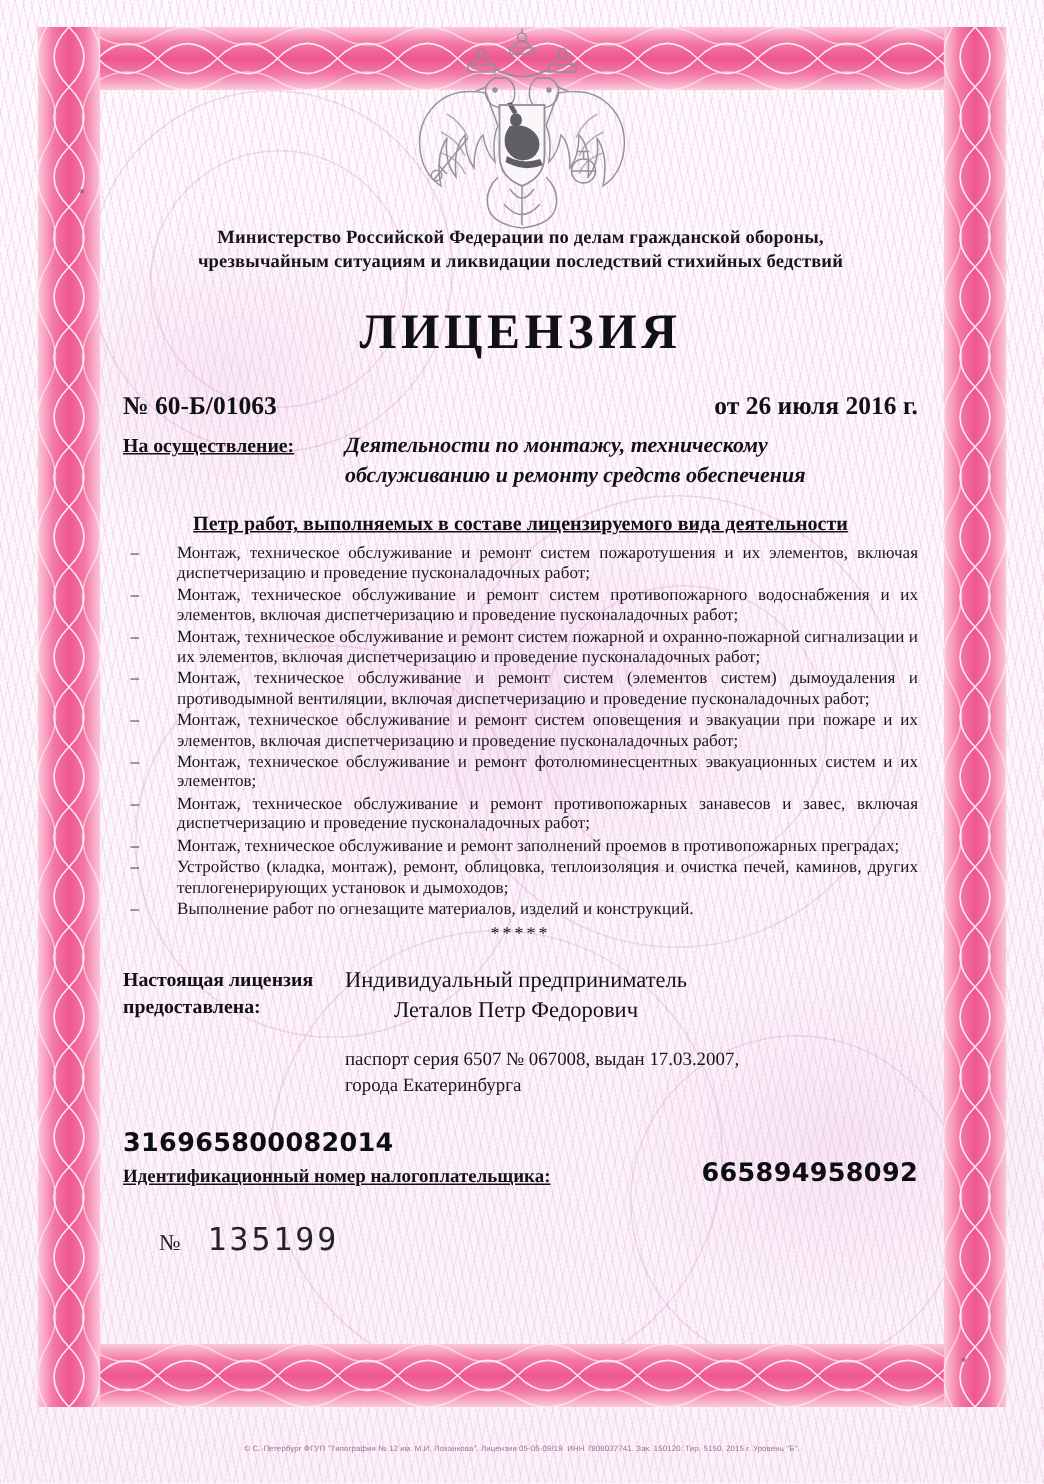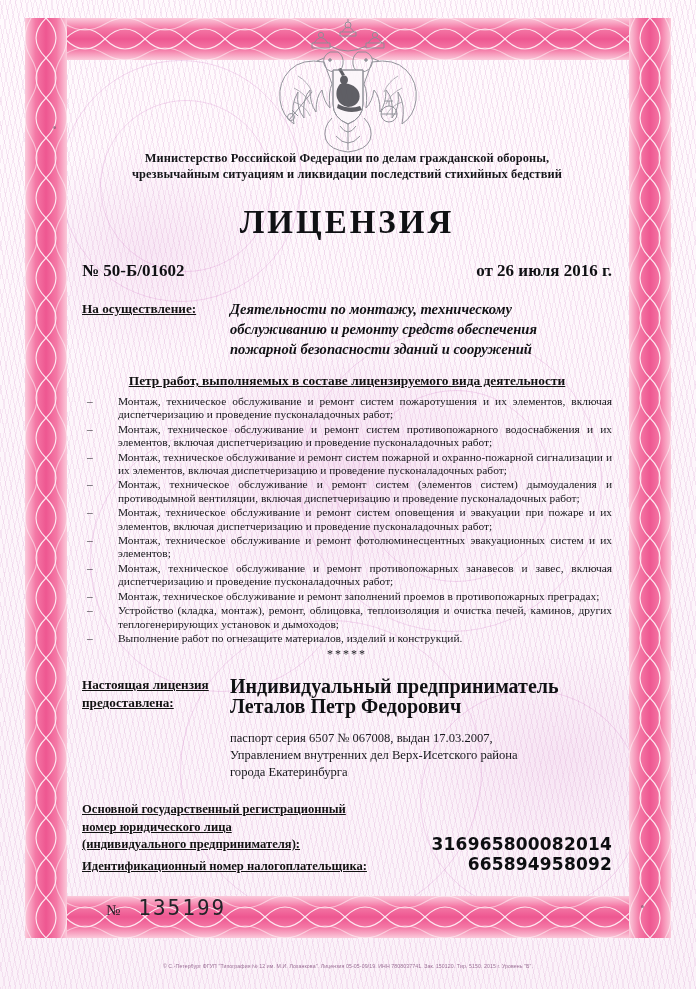--- a/index.html
+++ b/index.html
@@ -44,21 +44,21 @@
   }
   .doc-title{
     text-align:center;font-weight:bold;font-size:33px;
     letter-spacing:3px;color:#101114;margin-top:22px;
   }
   .numline{
     display:flex;justify-content:space-between;align-items:baseline;
     margin-top:20px;font-weight:bold;font-size:17px;color:#101114;
   }
 
-  .purpose{display:flex;margin-top:18px;}
+  .purpose{display:flex;margin-top:6px;}
   .purpose-label{
     width:148px;flex:none;font-weight:bold;font-size:13.2px;
     color:#111;text-decoration:underline;padding-top:2px;
   }
   .purpose-value{
     font-weight:bold;font-style:italic;font-size:14.6px;
     line-height:20px;color:#101114;
   }
 
   .works-head{
@@ -75,22 +75,22 @@
     content:"–";position:absolute;left:5px;top:0;
   }
   .stars{text-align:center;font-size:12px;letter-spacing:2px;
     color:#16171b;margin-top:2px;}
 
   .grantee{display:flex;margin-top:14px;}
   .grantee-label{
     width:148px;flex:none;font-weight:bold;font-size:13.2px;
     line-height:18px;color:#111;
   }
-  .grantee-label span{text-decoration:underline;}
-  .grantee-name{font-weight:bold;font-size:20px;line-height:20px;color:#101114;}
+  .grantee-label span{}
+  .grantee-name{font-weight:normal;font-size:15px;line-height:20px;color:#101114;text-align:center;}
   .passport{
     margin:14px 0 0 148px;font-size:12.6px;line-height:17px;color:#16171b;
   }
 
   .ogrn{display:flex;justify-content:space-between;align-items:flex-end;margin-top:20px;}
   .ogrn-label{font-weight:bold;font-size:12.6px;line-height:17.5px;color:#111;}
   .ogrn-label div{text-decoration:underline;display:inline-block;}
   .ogrn-value{
     font-family:"DejaVu Sans", sans-serif;font-weight:bold;
     font-size:17px;color:#0d0e11;letter-spacing:.2px;white-space:nowrap;
@@ -249,30 +249,29 @@
   <div id="content">
 
     <div class="ministry">
       <div>Министерство Российской Федерации по делам гражданской обороны,</div>
       <div>чрезвычайным ситуациям и ликвидации последствий стихийных бедствий</div>
     </div>
 
     <div class="doc-title">ЛИЦЕНЗИЯ</div>
 
     <div class="numline">
-      <div>№ 50-Б/01602</div>
+      <div>№ 60-Б/01063</div>
       <div>от 26 июля 2016 г.</div>
     </div>
 
     <div class="purpose">
       <div class="purpose-label">На осуществление:</div>
       <div class="purpose-value">
         <div>Деятельности по монтажу, техническому</div>
         <div>обслуживанию и ремонту средств обеспечения</div>
-        <div>пожарной безопасности зданий и сооружений</div>
       </div>
     </div>
 
     <div class="works-head">Петр работ, выполняемых в составе лицензируемого вида деятельности</div>
 
     <ul class="works" id="works-list">
         <li>Монтаж, техническое обслуживание и ремонт систем пожаротушения и их элементов, включая диспетчеризацию и проведение пусконаладочных работ;</li>
         <li>Монтаж, техническое обслуживание и ремонт систем противопожарного водоснабжения и их элементов, включая диспетчеризацию и проведение пусконаладочных работ;</li>
         <li>Монтаж, техническое обслуживание и ремонт систем пожарной и охранно-пожарной сигнализации и их элементов, включая диспетчеризацию и проведение пусконаладочных работ;</li>
         <li>Монтаж, техническое обслуживание и ремонт систем (элементов систем) дымоудаления и противодымной вентиляции, включая диспетчеризацию и проведение пусконаладочных работ;</li>
@@ -292,30 +291,24 @@
         <span>предоставлена:</span>
       </div>
       <div class="grantee-name">
         <div>Индивидуальный предприниматель</div>
         <div>Леталов Петр Федорович</div>
       </div>
     </div>
 
     <div class="passport">
       <div>паспорт серия 6507 № 067008, выдан 17.03.2007,</div>
-      <div>Управлением внутренних дел Верх-Исетского района</div>
       <div>города Екатеринбурга</div>
     </div>
 
     <div class="ogrn">
-      <div class="ogrn-label">
-        <div>Основной государственный регистрационный</div>
-        <div>номер юридического лица</div>
-        <div>(индивидуального предпринимателя):</div>
-      </div>
       <div class="ogrn-value">316965800082014</div>
     </div>
 
     <div class="inn-row">
       <div class="inn-label">Идентификационный номер налогоплательщика:</div>
       <div class="ogrn-value">665894958092</div>
     </div>
 
     <div class="serial">
       <div class="serial-sym">№</div>

